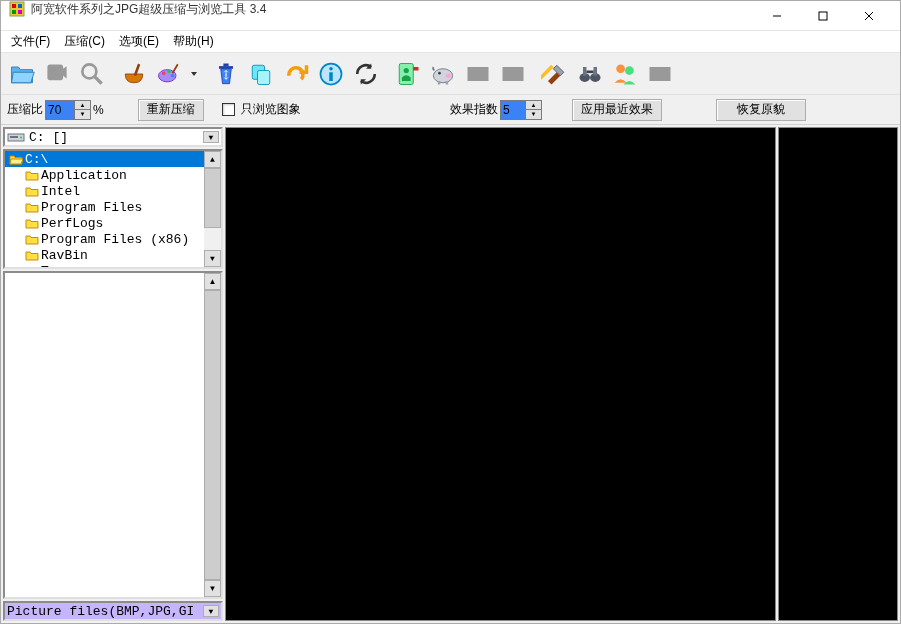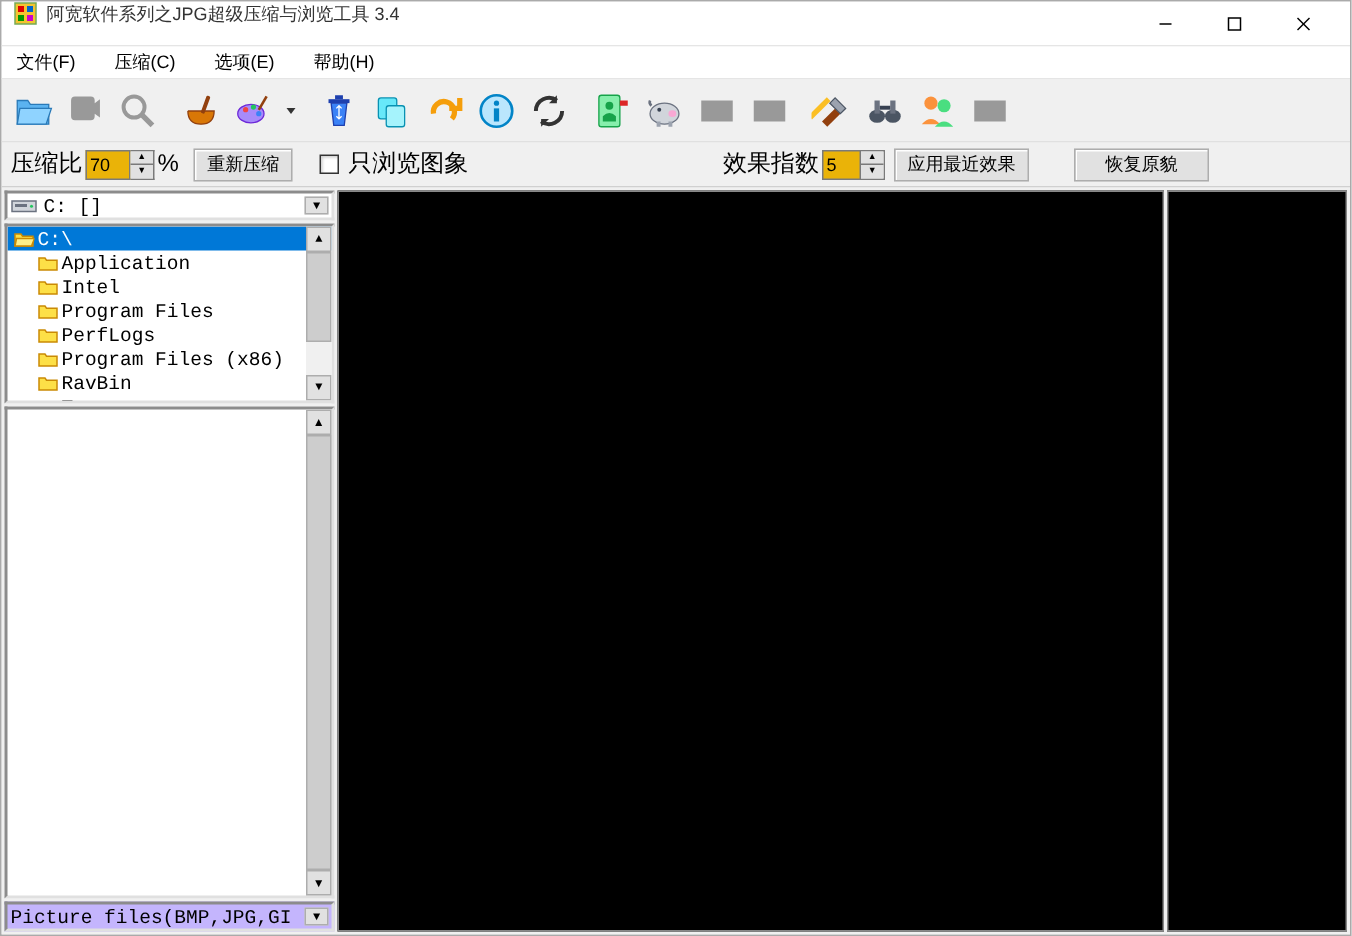--- a/index.html
+++ b/index.html
@@ -2,30 +2,30 @@
 <html><head>
 <meta charset="utf-8">
 <style>
 * { box-sizing: border-box; margin: 0; padding: 0; }
 body { font-family: "Microsoft YaHei", SimSun, Arial, sans-serif; font-size: 12px; background: #f0f0f0; width: 901px; height: 624px; overflow: hidden; display: flex; flex-direction: column; border: 1px solid #aaa;}
 .titlebar { height: 30px; background: #fff; display: flex; padding: 0 8px; border-bottom: 1px solid #e5e5e5;}
 .titlebar .app-icon { width:16px; height:16px; margin-right:6px; display:flex; align-items:center; justify-content:center;}
 .titlebar .title { flex:1; color:#333; font-size:12px;}
 .titlebar .winbtns { display:flex; gap:0;}
 .titlebar .winbtn { width:46px; height:30px; display:flex; align-items:center; justify-content:center; color:#333; }
-.menubar { height:22px; background:#fff; display:flex; align-items:center; padding:0 4px; gap:14px; border-bottom:1px solid #e5e5e5;}
+.menubar { height:22px; background:#fff; display:flex; align-items:center; padding:0 4px; gap:2px; border-bottom:1px solid #e5e5e5;}
 .menubar .menuitem { padding:2px 6px; color:#000; font-size:12px;}
 .toolbar { height:42px; background:#f0f0f0; display:flex; align-items:center; padding:2px 4px; gap:1px; border-bottom:1px solid #e0e0e0;}
 .tb-btn { width:34px; height:36px; display:flex; align-items:center; justify-content:center; border:1px solid transparent; background:#f0f0f0;}
 .tb-sep { width:6px; height:36px; }
 .tb-icon { width:28px; height:28px; }
 .optionsbar { height:30px; background:#f0f0f0; display:flex; align-items:center; padding:2px 4px; border-bottom:1px solid #d0d0d0;}
-.btn { height:22px; padding:0 8px; background:#e1e1e1; border:1px solid #adadad; font-size:12px; display:flex; align-items:center; box-shadow: inset 1px 1px 0 #fff;}
-.label { font-size:16px; padding:0 2px;}
-.numinput { width:30px; height:20px; border:1px solid #7a7a7a; font-size:12px; padding:0 2px; background:#eab308;}
+.btn { height:22px; padding:0 8px; background:#e1e1e1; border:1px solid #adadad; font-size:12px; display:flex; align-items:center; box-shadow: inset 1px 1px 0 #fff; margin-left: 24px;}
+.label { font-size:12px; padding:0 2px;}
+.numinput { width:30px; height:20px; border:1px solid #7a7a7a; font-size:12px; padding:0 2px; background:#3b82f6;}
 .spin { display:flex; flex-direction:column; height:20px; width:16px; border:1px solid #7a7a7a; border-left:none;}
 .spin div { flex:1; display:flex; align-items:center; justify-content:center; font-size:6px; background:#e1e1e1;}
 .spin div:first-child { border-bottom:1px solid #7a7a7a;}
 .checkbox-wrap { display:flex; align-items:center; gap:4px; margin-left:18px;}
 .checkbox { width:13px; height:13px; border:1px solid #333; background:#fff; box-shadow: inset 1px 1px 2px rgba(0,0,0,.2);}
 .content { flex:1; display:flex; padding:2px; gap:2px; background:#f0f0f0; min-height:0;}
 .leftpanel { width:220px; display:flex; flex-direction:column; gap:2px;}
 .drive-combo { height:20px; background:#fff; border:2px inset #e0e0e0; display:flex; align-items:center; padding:0 2px; font-family:"Courier New",monospace; font-size:13px; position:relative;}
 .drive-combo .dd { position:absolute; right:2px; top:2px; bottom:2px; width:16px; background:#e1e1e1; border:1px solid #adadad; display:flex; align-items:center; justify-content:center; font-size:8px;}
 .dirtree { flex:0 0 120px; background:#fff; border:2px inset #e0e0e0; overflow:hidden; position:relative; font-family:"Courier New",monospace; font-size:13px;}

